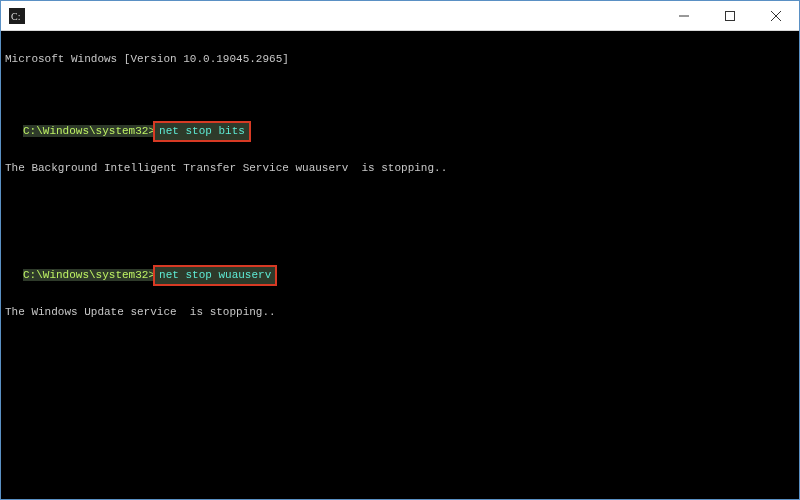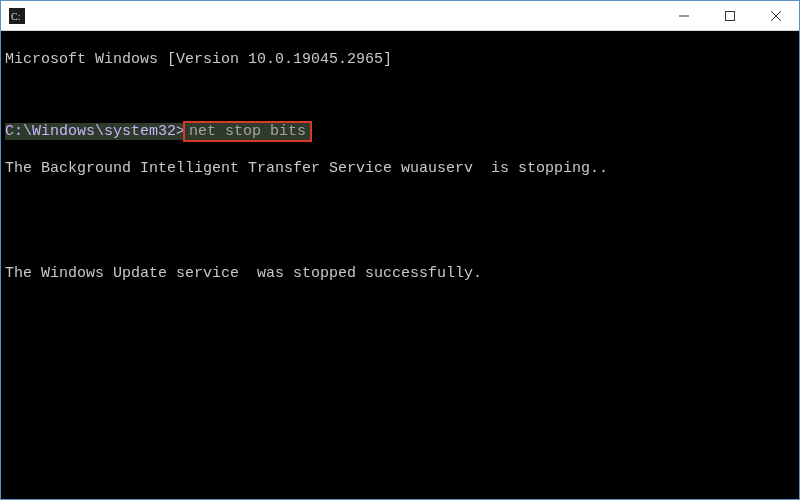--- a/index.html
+++ b/index.html
@@ -37,36 +37,36 @@
   .titlebar .spacer { flex: 1; }
   .winbtn {
     width: 46px; height: 30px;
     display: flex; align-items: center; justify-content: center;
     color: #555;
   }
   .terminal {
     flex: 1;
     background: #000;
     color: #c8c8c8;
-    font-size: 15px;
+    font-size: 11px;
     line-height: 17.5px;
     padding: 2px 4px 0 4px;
     white-space: pre;
     overflow: hidden;
     position: relative;
   }
   .line { white-space: pre; }
-  .prompt-hl { background: #2e3a2a; color:#c4b5fd; }
+  .prompt-hl { background: #2e3a2a; color:#bef264;margin-left:18px; }
   .cmd-box {
     display: inline-block;
     border: 2px solid #d73a24;
     padding: 0 4px;
     margin-left: -2px;
     background: #2e3a2a;
-    color:#a3a3a3;
+    color:#5eead4;
   }
 </style>
 </head>
 <body>
 
 <div class="window">
   <div class="titlebar">
     <span class="icon">
       <svg viewBox="0 0 16 16" width="16" height="16">
         <rect x="0" y="0" width="16" height="16" fill="#1c1c1c"></rect>
@@ -92,21 +92,22 @@
     </div>
   </div>
 
   <div class="terminal">
 <div class="line">Microsoft Windows [Version 10.0.19045.2965]</div>
 <div class="line">&nbsp;</div>
 <div class="line"><span class="prompt-hl">C:\Windows\system32&gt;</span><span class="cmd-box">net stop bits</span></div>
 <div class="line">The Background Intelligent Transfer Service wuauserv  is stopping..</div>
 <div class="line">&nbsp;</div>
 <div class="line">&nbsp;</div>
-<div class="line">The Windows Update service  was stopped successfully.</div>
+<div class="line"><span class="prompt-hl">C:\Windows\system32&gt;</span><span class="cmd-box">net stop wuauserv</span></div>
+<div class="line">The Windows Update service  is stopping..</div>
 <div class="line">&nbsp;</div>
 <div class="line">&nbsp;</div>
 
 
 
 
 
 
 
 

